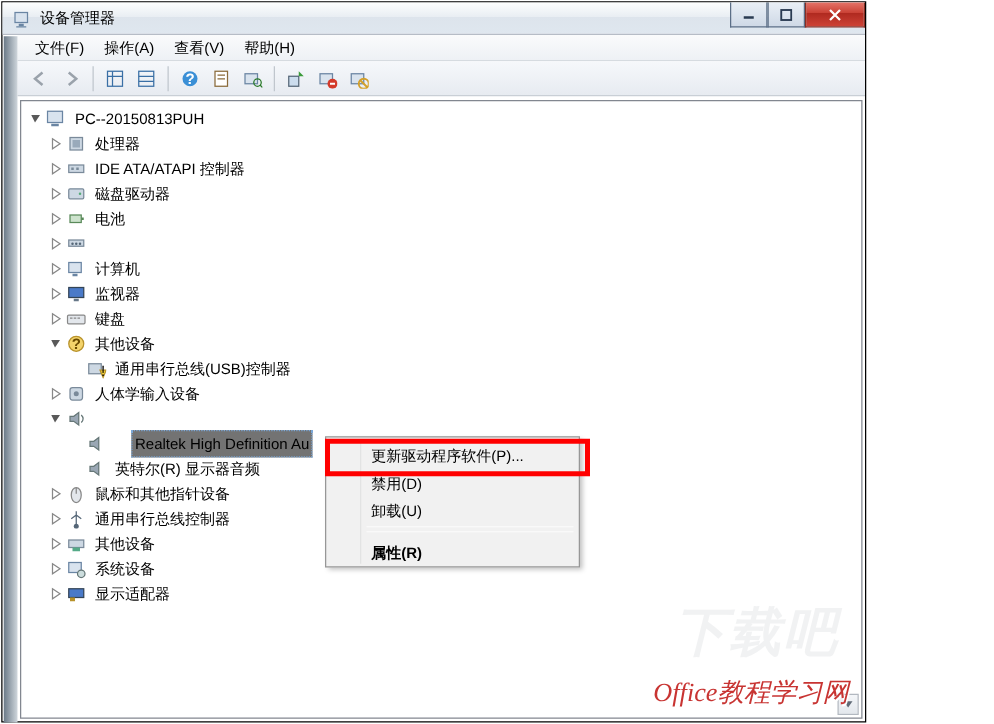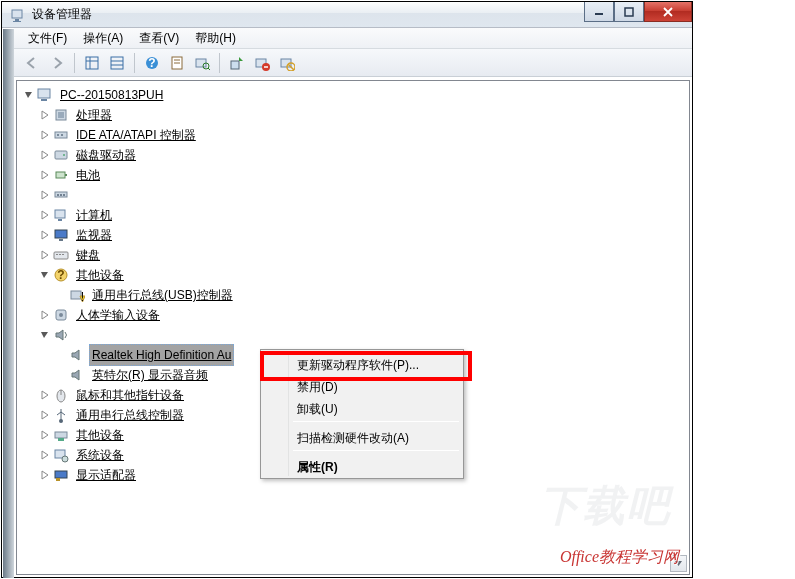--- a/index.html
+++ b/index.html
@@ -23,39 +23,39 @@
 .menubar { height:21px; background:linear-gradient(#fafbfc,#eef1f5); border-bottom:1px solid #d6dbe0; display:flex; align-items:center; padding-left:6px; margin-left:12px; }
 .menuitem { padding:2px 8px; cursor:default; }
 
 
 .toolbar { height:28px; background:linear-gradient(#f6f8fb,#e7ebf1); border-bottom:1px solid #c9cfd6; display:flex; align-items:center; padding-left:6px; gap:1px; margin-left:12px; }
 .tbtn { width:24px; height:24px; display:flex; align-items:center; justify-content:center; border:1px solid transparent; }
 .tsep { width:1px; height:20px; background:#c0c6cd; margin:0 4px; }
 
 
 .treepane { position:absolute; left:14px; right:2px; top:78px; bottom:2px; border:1px solid #828790; background:#fff; overflow:hidden; }
-.tree { padding:4px 0 4px 4px; line-height:20px; color:#000;text-decoration:underline; }
+.tree { padding:4px 0 4px 4px; line-height:20px; color:#000; }
 .row { display:flex; align-items:center; height:20px; white-space:nowrap; }
 .tw { width:16px; height:16px; display:flex; align-items:center; justify-content:center; cursor:default; flex:none; }
 .tw svg { display:block; }
 .sp { width:16px; height:16px; flex:none; }
 .ic { width:16px; height:16px; margin-right:4px; flex:none; display:inline-flex; align-items:center; justify-content:center; }
 .lbl { padding:1px 3px; }
-.lbl.sel { background:#a3a3a3; border:1px dotted #7aa7d8; padding:0 2px; }
+.lbl.sel { background:#737373; border:1px dotted #7aa7d8; padding:0 2px;margin-left:16px; }
 
 
 .ctxmenu { position:absolute; left:258px; top:347px; width:204px; background:#f1f1f1; border:1px solid #979797; box-shadow:2px 2px 4px rgba(0,0,0,0.25); padding:2px; }
 .ctxmenu .gutter { position:absolute; left:2px; top:2px; bottom:2px; width:26px; background:#f1f1f1; border-right:1px solid #e2e3e3; }
 .citem { position:relative; height:22px; display:flex; align-items:flex-end; padding-left:34px; cursor:default; }
 .csep { height:1px; margin:3px 2px 3px 30px; background:#e0e0e0; border-bottom:1px solid #fff; }
 .hlbox { position:absolute; left:258px; top:349px; width:212px; height:30px; border:4px solid #ff0000; background:transparent; pointer-events:none; }
 
 
 .wmark1 { position:absolute; right:18px; bottom:40px; font-size:42px; font-style:italic; font-weight:bold; color:rgba(120,130,140,0.10); font-family: "STXingkai", cursive; letter-spacing:2px; }
-.wmark2 { position:absolute; right:10px; bottom:6px; font-size:16px; font-style:italic; color:#c83432; font-family: "KaiTi", serif; text-shadow:1px 1px 0 #fff; }
+.wmark2 { position:absolute; right:10px; bottom:6px; font-size:21px; font-style:italic; color:#c83432; font-family: "KaiTi", serif; text-shadow:1px 1px 0 #fff; }
 
 .scrollbtn { position:absolute; right:2px; bottom:2px; width:17px; height:17px; background:linear-gradient(#f4f6f9,#e3e7ec); border:1px solid #b2b8c0; display:flex; align-items:center; justify-content:center; }
 </style>
 </head>
 <body>
 
 <div class="wrapper">
   <div class="leftshadow"></div>
 
   <div class="titlebar">
@@ -495,23 +495,20 @@
     <div class="citem">
         <span>更新驱动程序软件(P)...</span>
       </div>
     <div class="citem">
         <span>禁用(D)</span>
       </div>
     <div class="citem">
         <span>卸载(U)</span>
       </div>
     <div class="csep"></div>
-    <div class="citem">
-        <span>扫描检测硬件改动(A)</span>
-      </div>
     <div class="csep"></div>
     <div class="citem">
         <span style="font-weight:bold">属性(R)</span>
       </div>
   </div>
 
   <div class="hlbox"></div>
 
 </div>
 

